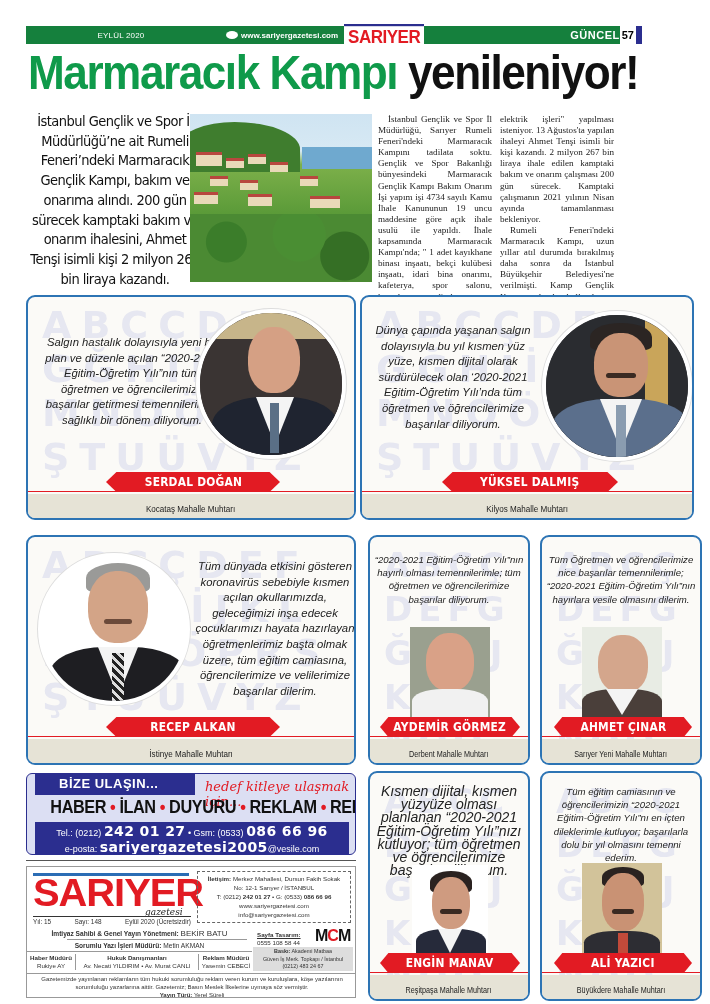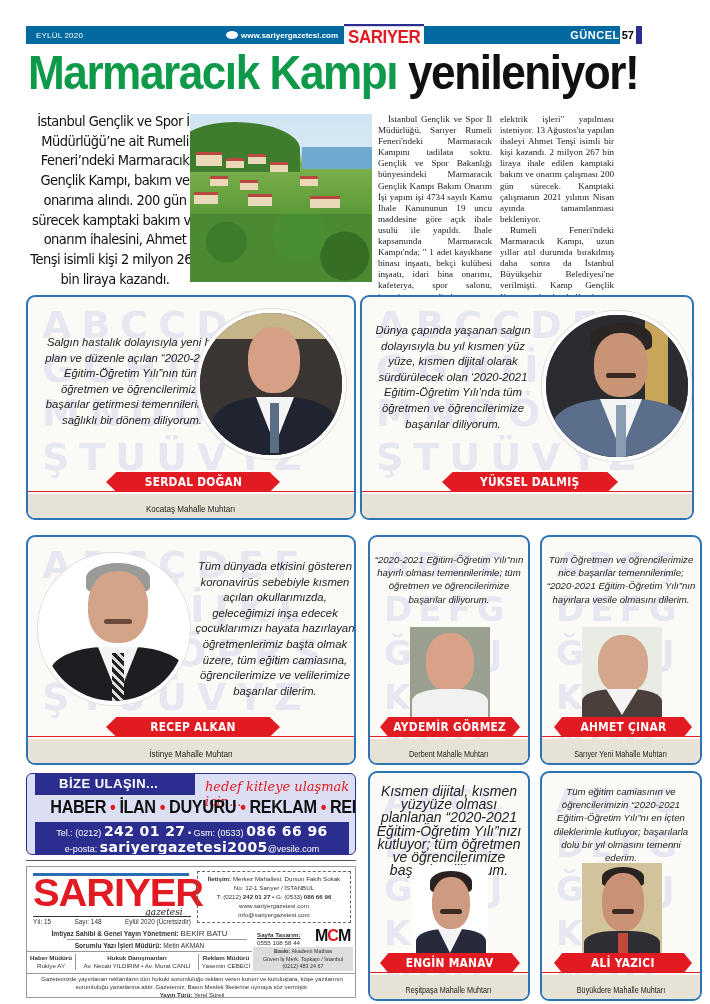--- a/index.html
+++ b/index.html
@@ -1,19 +1,19 @@
 <!DOCTYPE html>
 <html><head>
 <meta charset="utf-8">
 <style>
   * { box-sizing: border-box; margin: 0; padding: 0; }
   body { width: 710px; height: 1004px; background: #fff; font-family: "Liberation Sans", sans-serif; position: relative; overflow: hidden; color: #222; }
 
   
-  .topbar { position: absolute; left: 26px; top: 26px; width: 616px; height: 18px; background: #0369a1; color: #fff; display: flex; align-items: center; }
+  .topbar { position: absolute; left: 26px; top: 26px; width: 616px; height: 18px; background: #15803d; color: #fff; display: flex; align-items: center; text-align: center; }
   .topbar .date { font-size: 8px; padding-left: 10px; width: 180px; letter-spacing: 0.2px; }
   .topbar .site { font-size: 8px; font-weight: bold; margin-left: 20px; display: flex; align-items: center; gap: 3px; }
   .topbar .site .globe { display: inline-block; width: 12px; height: 8px; border-radius: 50%; background: #fff; position: relative; }
   .topbar .logo { margin-left: 6px; background: #fff; color: #e21b23; font-weight: bold; font-size: 17px; height: 20px; line-height: 20px; padding: 0 4px; letter-spacing: -0.5px; border-top: 2px solid #2b2e8f; font-family: "Liberation Sans", sans-serif; transform: scaleY(1.1); }
   .topbar .section { margin-left: auto; font-weight: bold; font-size: 11px; letter-spacing: 0.5px; }
   .topbar .page { background: #fff; color: #000; font-weight: bold; font-size: 11px; height: 18px; line-height: 18px; padding: 0 2px; }
   .topbar .endbar { width: 6px; height: 18px; background: #2b2e8f; }
 
   
   .headline { position: absolute; left: 28px; top: 44px; width: 680px; font-family: "Liberation Sans", sans-serif; font-weight: bold; font-size: 49px; line-height: 56px; letter-spacing: -1.6px; white-space: nowrap; transform: scaleX(0.9); transform-origin: left; }
@@ -154,20 +154,21 @@
     <div class="hair" style="left:44px;top:8px;width:62px;height:28px;background:#2b2523;"></div>
     <div class="face" style="left:48px;top:18px;width:54px;height:64px;background:#c99476;"></div>
     <div class="mustache" style="left:60px;top:58px;width:30px;"></div>
     <div class="suit" style="left:6px;top:84px;width:138px;height:70px;background:#5b6f8c;"></div>
     <div class="shirt" style="left:54px;top:84px;width:42px;height:52px;"></div>
     <div class="tie" style="left:70px;top:90px;width:10px;height:54px;background:#8a9cb0;"></div>
   </div>
   <div class="redline" style="bottom:26px;"></div>
   <div class="footer"></div>
   <div class="namebar" style="left:80px;width:176px;bottom:26px;"><span>YÜKSEL DALMIŞ</span></div>
+  <div class="role"><span>Kilyos Mahalle Muhtarı</span></div>
 </div>
 
 <div class="card" style="left:26px;top:535px;width:330px;height:230px;">
   <div class="bgletters">ABCÇDEFGĞHIİJKLMNOÖPRSŞTUÜVYZ</div>
   <div class="portrait" style="left:10px;top:16px;width:152px;height:152px;background:#fff;">
     <div class="hair" style="left:44px;top:6px;width:64px;height:30px;background:#9a9a98;"></div>
     <div class="face" style="left:46px;top:14px;width:60px;height:72px;background:#d3a487;"></div>
     <div class="mustache" style="left:62px;top:62px;width:28px;background:#6b4a3a;"></div>
     <div class="suit" style="left:8px;top:90px;width:136px;height:66px;background:#1e1e22;"></div>
     <div class="shirt" style="left:56px;top:90px;width:40px;height:50px;"></div>

